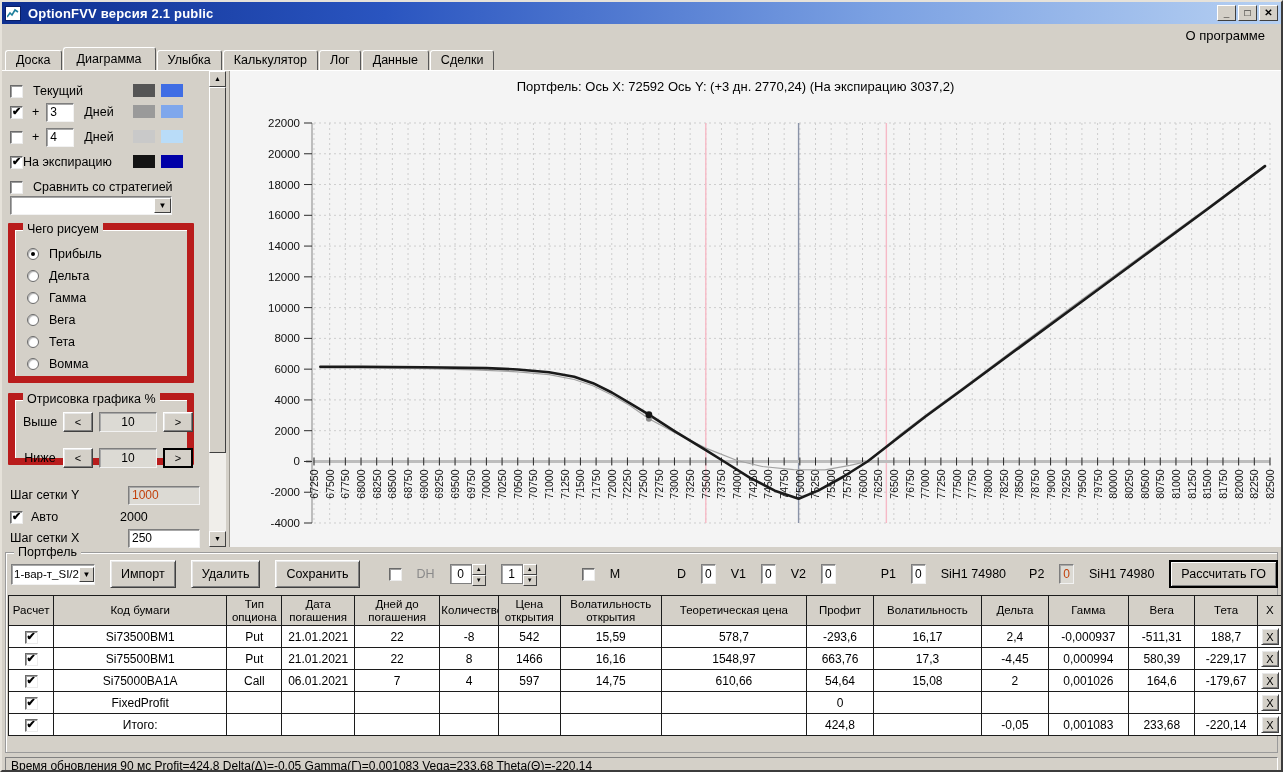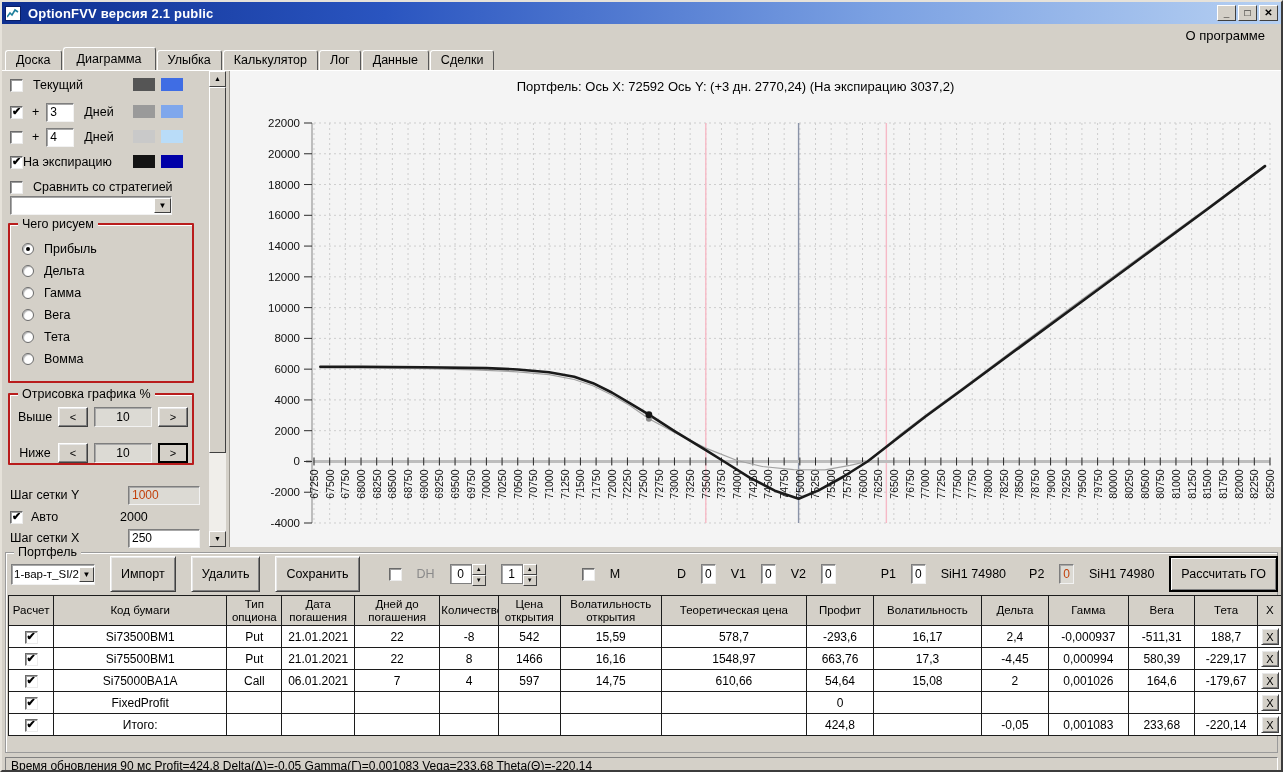--- a/index.html
+++ b/index.html
@@ -39,42 +39,42 @@
   .swatch{position:absolute;width:22px;height:13px;top:3px;}
   .inp{background:#fff;border:1px solid;border-color:#7e7e7e #f2f2f2 #f2f2f2 #7e7e7e;
     box-shadow:inset 1px 1px 0 #a8a8a8;font-size:12px;display:flex;align-items:center;padding:0 3px;height:19px;}
   .inp.center{justify-content:center;}
   .inp.disabled{background:#dcdad4;color:#c2410c;}
   .lp-dropdown{position:absolute;top:125px;left:8px;width:162px;height:19px;background:#fff;
     border:1px solid;border-color:#7e7e7e #f2f2f2 #f2f2f2 #7e7e7e;box-shadow:inset 1px 1px 0 #a8a8a8;
     display:flex;align-items:center;font-size:12px;padding-left:3px;}
   .dd-btn{margin-left:auto;width:17px;height:15px;background:#d4d0c8;border:1px solid;border-color:#fff #404040 #404040 #fff;
     font-size:8px;text-align:center;line-height:13px;color:#000;}
-  .groupbox{position:absolute;border:2px solid #b91c1c;box-shadow:1px 1px 0 #ffffff inset;border-radius:1px;}
+  .groupbox{position:absolute;border:7px solid #b91c1c;box-shadow:1px 1px 0 #ffffff inset;border-radius:1px;}
   .groupbox-label{position:absolute;top:-8px;left:8px;background:#d4d0c8;padding:0 4px;font-size:12.5px;white-space:nowrap;}
   .radio-row{position:absolute;left:12px;display:flex;align-items:center;gap:10px;font-size:12.5px;height:16px;}
   .rg-row{position:absolute;left:8px;display:flex;align-items:center;font-size:12.5px;gap:6px;}
   .sbtn{width:30px;height:20px;background:#d4d0c8;border:1px solid;border-color:#fff #404040 #404040 #fff;
     box-shadow:inset -1px -1px 0 #808080,inset 1px 1px 0 #e8e8e8;font-size:11px;display:flex;align-items:center;justify-content:center;}
   .sbtn.focused{border:2px solid #000;box-shadow:none;}
   .rg-inp{width:58px;height:20px;justify-content:center;background:#dcdad4;}
   .lp-row2{position:absolute;left:8px;display:flex;align-items:center;font-size:12.5px;height:20px;width:190px;}
   .scrollbar{position:absolute;right:3px;top:0;bottom:0;width:17px;background:#f0eeea;}
   .sb-arrow{position:absolute;left:0;width:17px;height:16px;background:#d4d0c8;border:1px solid;border-color:#fff #404040 #404040 #fff;
     font-size:7px;text-align:center;line-height:14px;color:#000;}
   .sb-thumb{position:absolute;left:0;top:16px;height:366px;width:17px;background:#d4d0c8;border:1px solid;border-color:#fff #404040 #404040 #fff;}
   .chart-area{flex:1;position:relative;background:#f4f4f4;}
   .chart-title{position:absolute;top:8px;left:0;right:40px;text-align:center;font-size:13px;color:#000;}
   
   .portfolio{height:208px;padding:5px 3px 0 3px;background:#d4d0c8;}
   .pf-group{position:relative;border:1px solid #9a9a9a;box-shadow:1px 1px 0 #fff inset;height:201px;padding:6px 1px 0 1px;}
   .controls-row{display:flex;align-items:center;height:30px;padding:0 4px;font-size:12.5px;gap:15px;white-space:nowrap;}
   .btn{background:#d4d0c8;border:1px solid;border-color:#fff #404040 #404040 #fff;
     box-shadow:inset 1px 1px 0 #e8e8e8,inset -1px -1px 0 #808080;font-size:12.5px;
-    display:flex;align-items:center;justify-content:center;height:36px;padding:0 10px;font-family:"Liberation Sans",sans-serif;}
+    display:flex;align-items:center;justify-content:center;height:28px;padding:0 10px;font-family:"Liberation Sans",sans-serif;}
   .btn.default{border:2px solid #000;box-shadow:inset 1px 1px 0 #fff,inset -1px -1px 0 #808080;font-size:12.5px;}
   .pf-select{width:84px;height:21px;background:#fff;border:1px solid;border-color:#7e7e7e #f2f2f2 #f2f2f2 #7e7e7e;
     box-shadow:inset 1px 1px 0 #a8a8a8;display:flex;align-items:center;font-size:11.5px;padding-left:2px;}
   .spinner{display:flex;align-items:center;height:20px;}
   .spin-val{width:22px;height:20px;background:#fff;border:1px solid #7e7e7e;box-shadow:inset 1px 1px 0 #a8a8a8;
     display:flex;align-items:center;justify-content:center;font-size:12px;}
   .spin-arrows{display:flex;flex-direction:column;width:14px;height:20px;}
   .spin-arrows i{flex:1;font-style:normal;font-size:6px;line-height:9px;text-align:center;background:#d4d0c8;
     border:1px solid;border-color:#fff #404040 #404040 #fff;}
   .lbl-gray{color:#8a8a8a;}
@@ -128,21 +128,21 @@
       <div class="tab">Улыбка</div>
       <div class="tab">Калькулятор</div>
       <div class="tab">Лог</div>
       <div class="tab">Данные</div>
       <div class="tab">Сделки</div>
     </div>
 
   <div class="main">
     <div class="left-panel">
       <div id="seriesRows">
-          <div class="lp-row" style="top: 4px;">
+          <div class="lp-row" style="top: 10px;">
             <span class="cb"></span>
             <span style="margin-left: 10px;">Текущий</span>
             <span class="swatch" style="left: 123px; background: rgb(85, 85, 85);"></span>
             <span class="swatch" style="left: 151px; background: rgb(63, 109, 228);"></span>
           </div>
           <div class="lp-row" style="top: 31px;">
             <span class="cb checked"></span>
             <span style="margin: 0px 0px 0px 9px;">+</span>
             <div class="inp" style="width: 28px; margin-left: 7px; height: 19px;">3</div>
             <span style="margin-left: 10px;">Дней</span>

